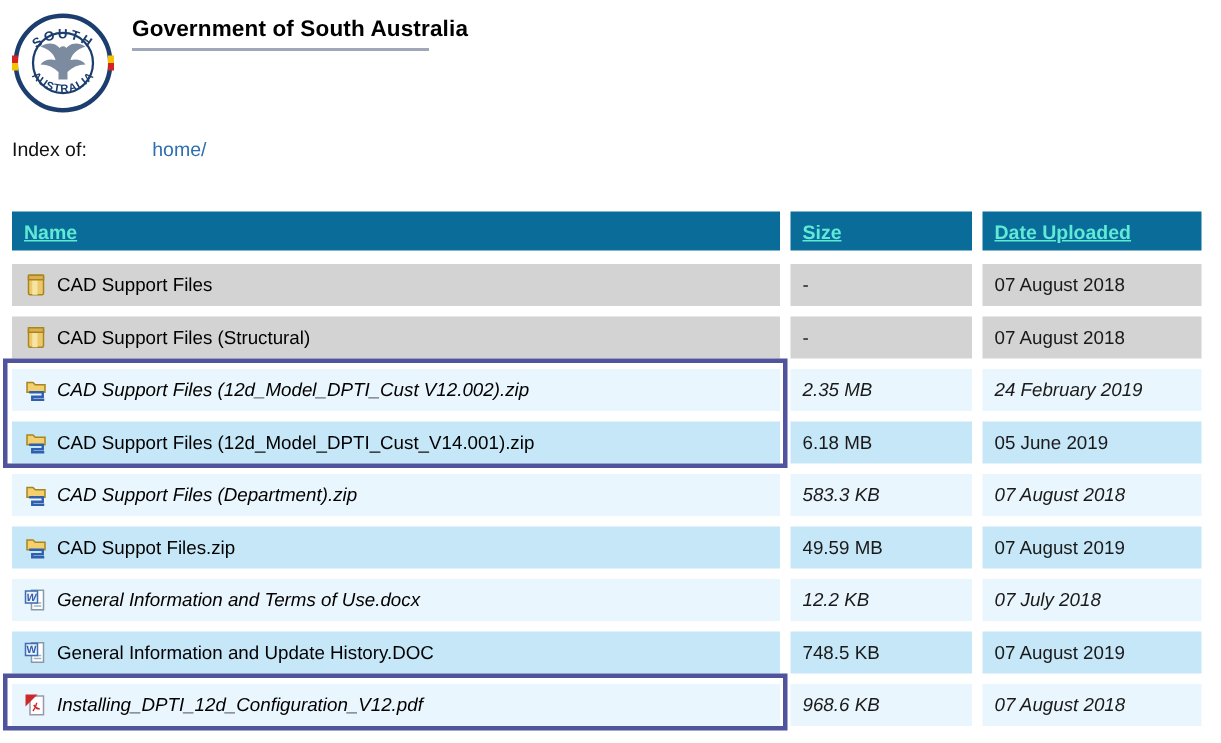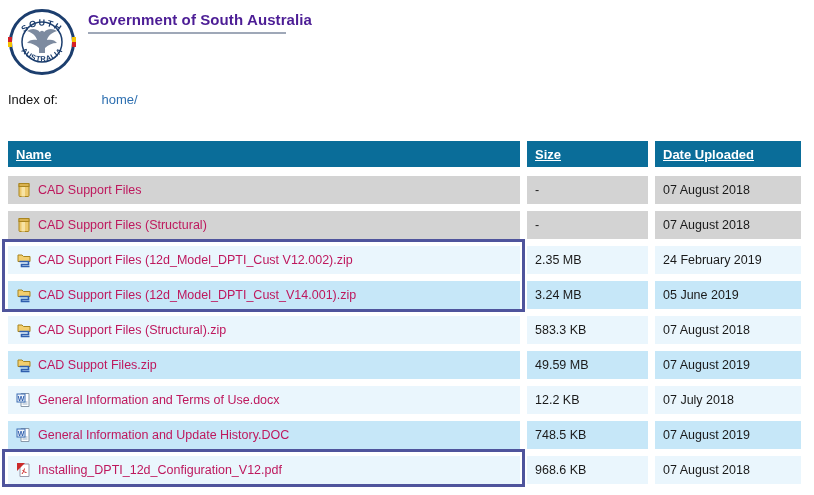--- a/index.html
+++ b/index.html
@@ -1,37 +1,37 @@
 <!DOCTYPE html>
 <html><head>
 <meta charset="utf-8">
 <style>
   * { margin:0; padding:0; box-sizing:border-box; }
   html,body { width:814px; height:495px; background:#fff; font-family:"Liberation Sans", sans-serif; }
   #stage { position:relative; width:814px; height:495px; overflow:hidden; }
 
   
   .logo { position:absolute; left:8px; top:8px; width:68px; height:68px; }
-  .gov-title { position:absolute; left:88px; top:11px; font-size:15px; font-weight:bold; color:#4c1d95; letter-spacing:.1px; }
+  .gov-title { position:absolute; left:88px; top:11px; font-size:15px; font-weight:bold; color:#000000; letter-spacing:.1px; }
   .brand-rule { position:absolute; left:88px; top:32px; width:198px; height:2px; background:#9fa8b8; }
   .dept-name { position:absolute; left:88px; top:37px; font-size:13.5px; line-height:16px; color:#2d6fb0; }
   .breadcrumb { position:absolute; left:8px; top:92px; font-size:13px; color:#111; }
   .breadcrumb a { color:#2d6fb0; text-decoration:none; cursor:pointer;padding-left:40px; }
 
   
   .listing { position:absolute; left:8px; top:141px; width:793px;
              display:grid; grid-template-columns:512px 121px 146px;
              column-gap:7px; row-gap:7px; grid-auto-rows:28px; }
   .cell { display:flex; align-items:center; font-size:12.5px; color:#1a1a1a; padding:0 8px; overflow:hidden; white-space:nowrap; }
-  .hcell { height:26px; background:#0a6d99; color:#ffffff; font-weight:bold; font-size:13px;
+  .hcell { height:26px; background:#0a6d99; color:#5eead4; font-weight:bold; font-size:13px;
            text-decoration:underline; cursor:pointer; }
   .bg-gray  { background:#d3d3d3; }
-  .bg-light { background:#eaf6fd; }
+  .bg-light { background:#eaf6fd;font-style:italic; }
   .bg-medium{ background:#c6e7f8; }
-  .name-cell a { color:#be185d; text-decoration:none; cursor:pointer; margin-left:6px;text-align:center; }
+  .name-cell a { color:#000000; text-decoration:none; cursor:pointer; margin-left:6px;text-align:center; }
   .icon { width:16px; height:16px; flex:0 0 16px; display:inline-block; }
 
   
   .hl-box { position:absolute; left:-6px; width:523px; border:3px solid #4f549c; pointer-events:none; }
   #hl-box-zips { top:98px; height:73px; }
   #hl-box-pdf  { top:308px; height:38px; }
 </style>
 </head>
 <body>
 
@@ -104,28 +104,28 @@
       </div>
       <div class="cell bg-light">2.35 MB</div>
       <div class="cell bg-light">24 February 2019</div>
       <div class="cell name-cell bg-medium">
         <span class="icon"><svg viewBox="0 0 16 16">
             <path d="M2 3 h4 l1.5 1.5 H14 v5 H2 Z" fill="#f3cf6e" stroke="#a9851f" stroke-width="1"></path>
             <path d="M3.5 9.5 h9 v3 h-7 v2 h8" fill="none" stroke="#2f5fae" stroke-width="1.6"></path>
           </svg></span>
         <a>CAD Support Files (12d_Model_DPTI_Cust_V14.001).zip</a>
       </div>
-      <div class="cell bg-medium">3.24 MB</div>
+      <div class="cell bg-medium">6.18 MB</div>
       <div class="cell bg-medium">05 June 2019</div>
       <div class="cell name-cell bg-light">
         <span class="icon"><svg viewBox="0 0 16 16">
             <path d="M2 3 h4 l1.5 1.5 H14 v5 H2 Z" fill="#f3cf6e" stroke="#a9851f" stroke-width="1"></path>
             <path d="M3.5 9.5 h9 v3 h-7 v2 h8" fill="none" stroke="#2f5fae" stroke-width="1.6"></path>
           </svg></span>
-        <a>CAD Support Files (Structural).zip</a>
+        <a>CAD Support Files (Department).zip</a>
       </div>
       <div class="cell bg-light">583.3 KB</div>
       <div class="cell bg-light">07 August 2018</div>
       <div class="cell name-cell bg-medium">
         <span class="icon"><svg viewBox="0 0 16 16">
             <path d="M2 3 h4 l1.5 1.5 H14 v5 H2 Z" fill="#f3cf6e" stroke="#a9851f" stroke-width="1"></path>
             <path d="M3.5 9.5 h9 v3 h-7 v2 h8" fill="none" stroke="#2f5fae" stroke-width="1.6"></path>
           </svg></span>
         <a>CAD Suppot Files.zip</a>
       </div>

